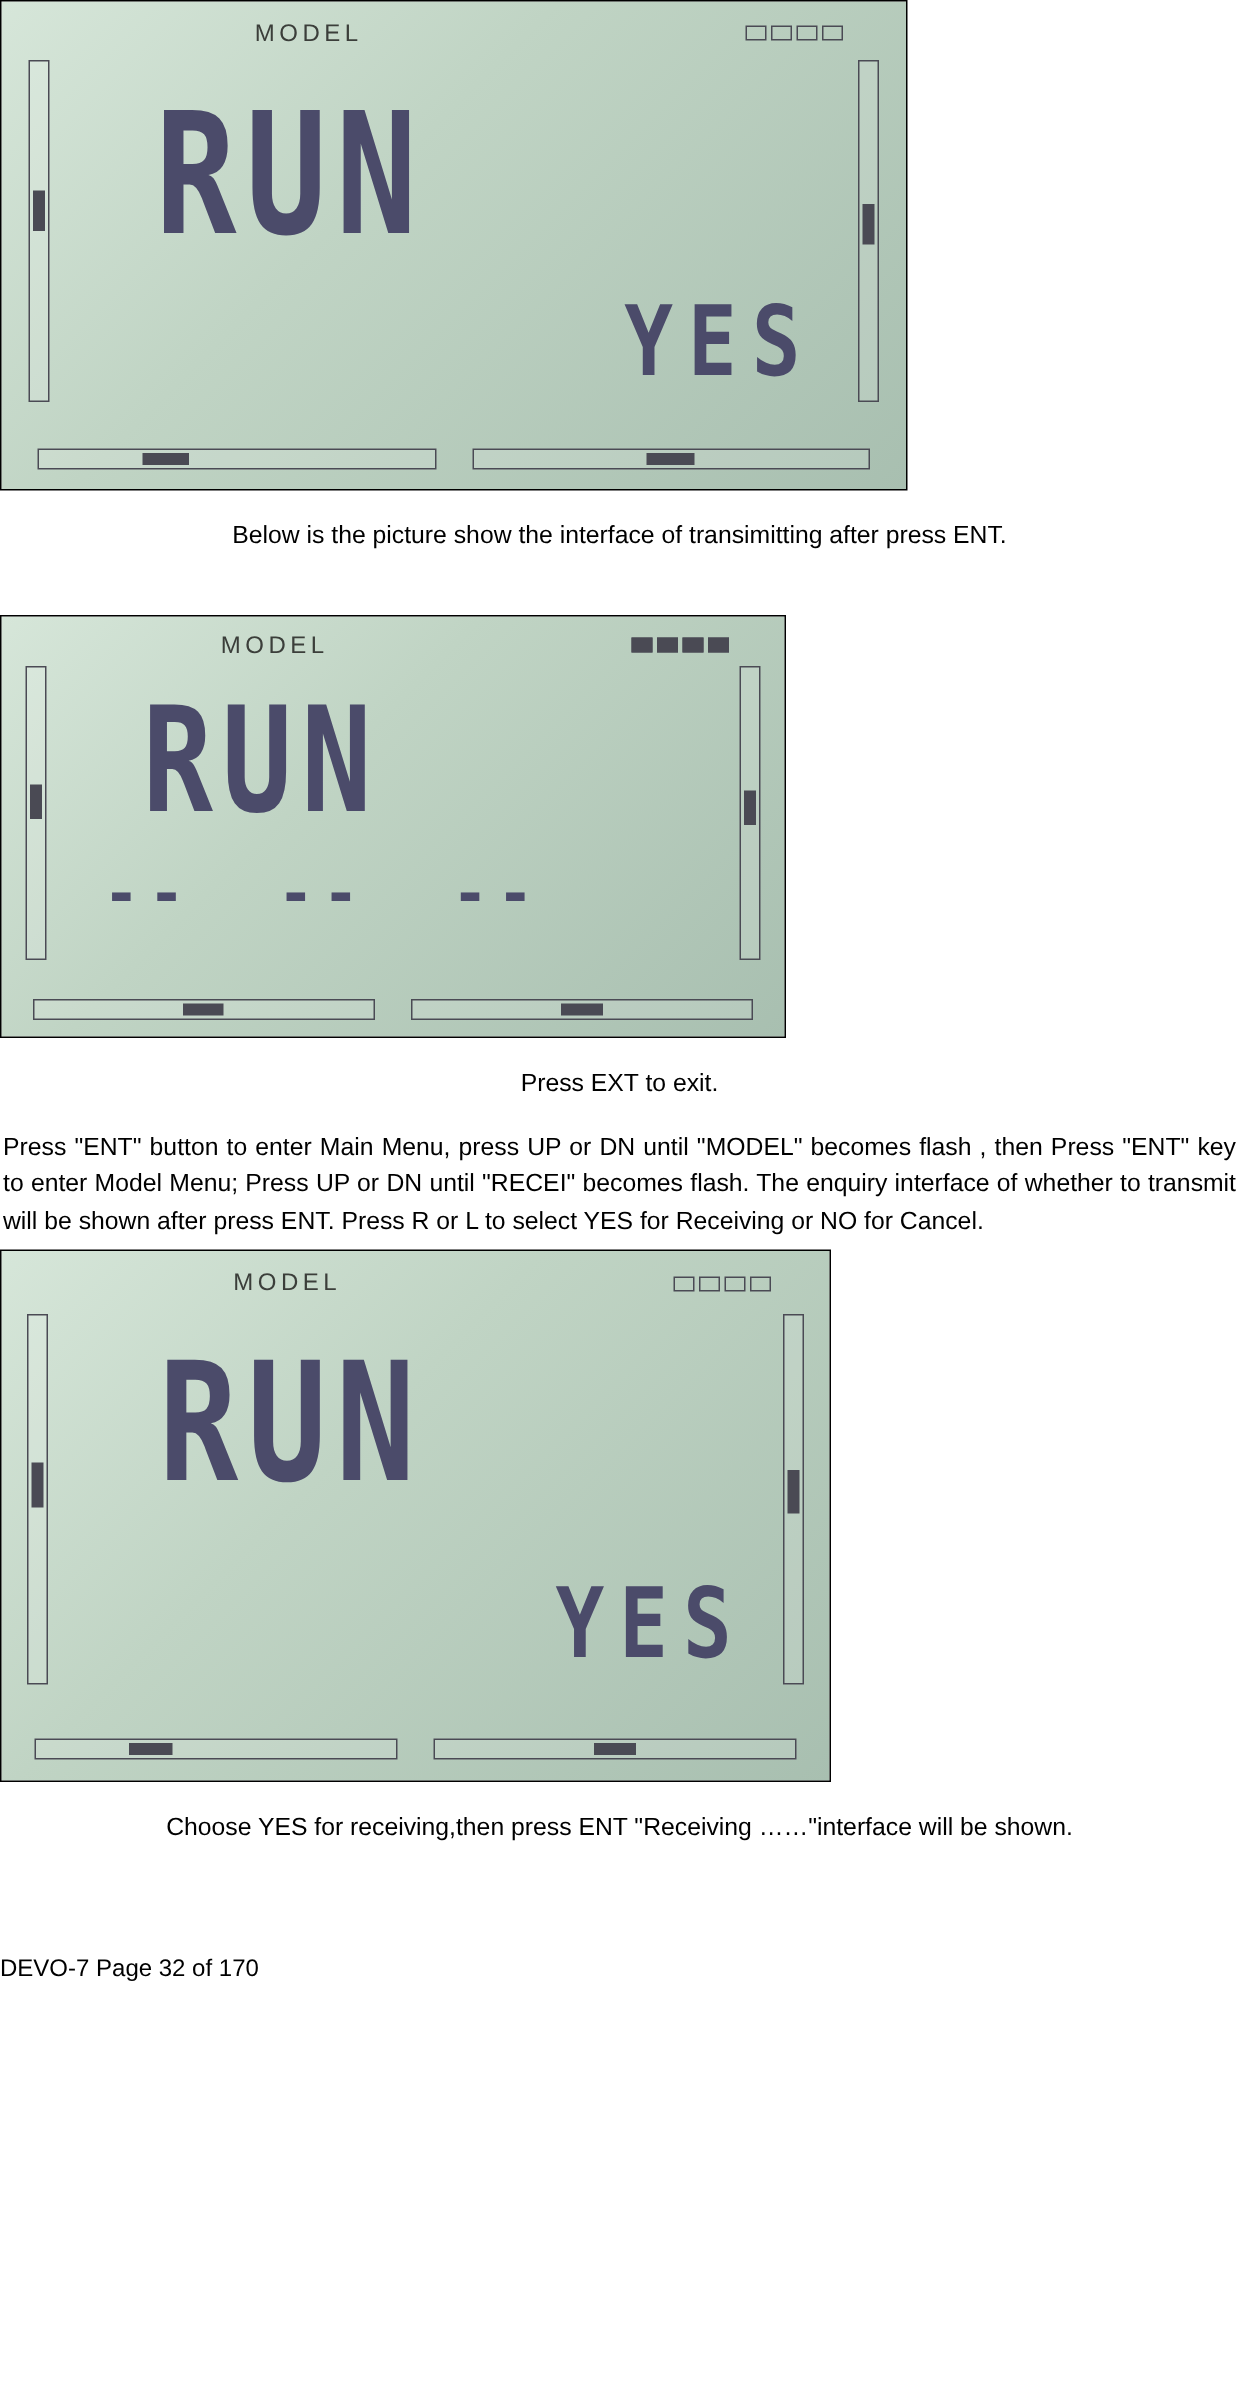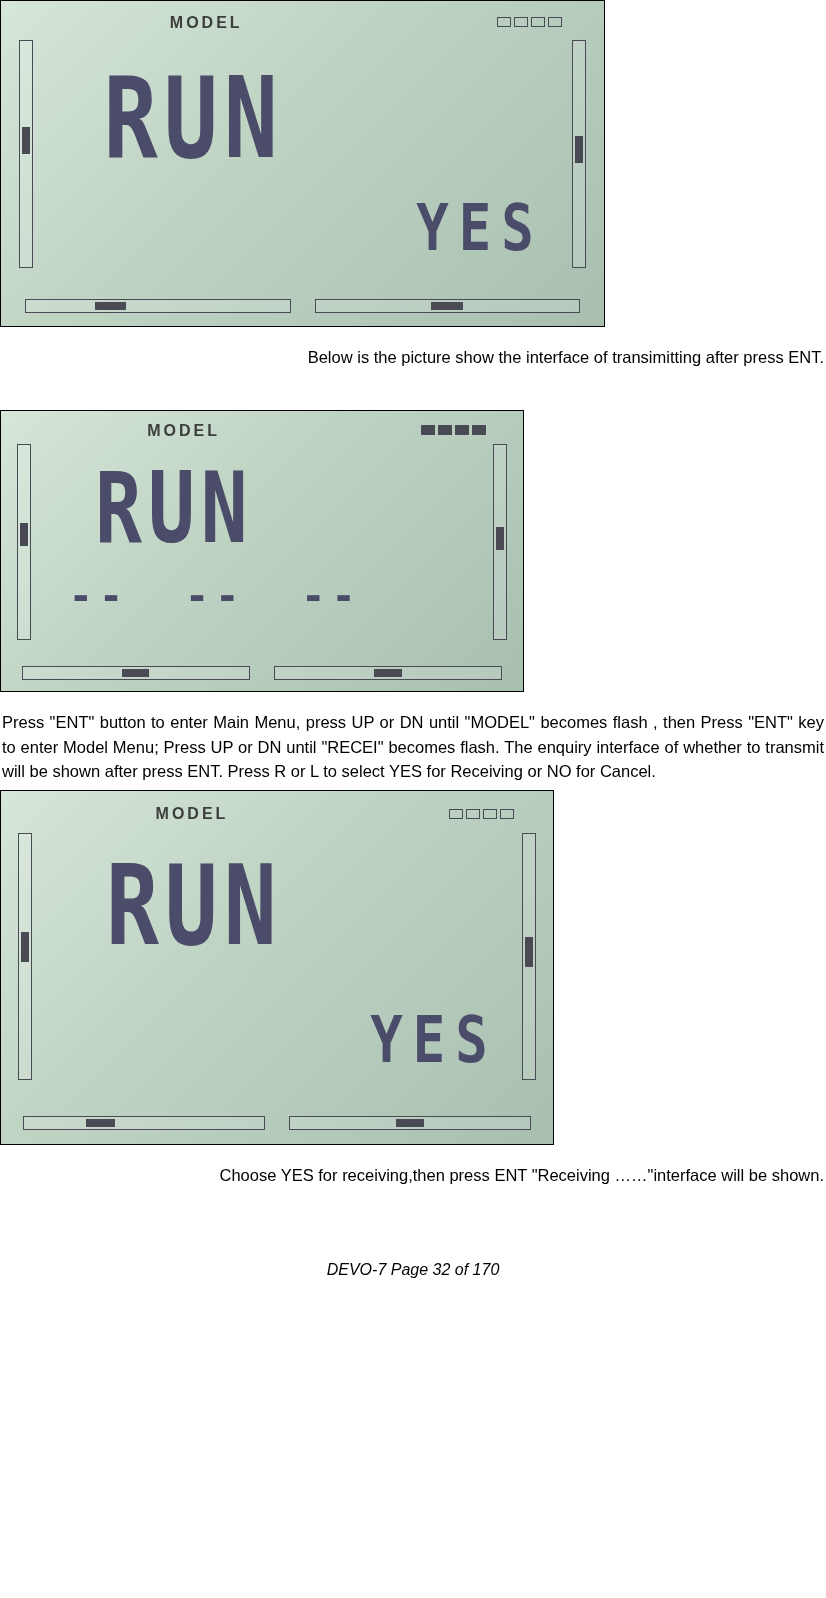--- a/index.html
+++ b/index.html
@@ -25,21 +25,21 @@
     .lcd-inner {
       position: absolute; inset: 0;
     }
     .lcd-label {
       position: absolute;
       top: 3%; left: 28%;
       font-family: Arial, sans-serif;
       font-size: 16px;
       letter-spacing: 3px;
       color: #3b3e3a;
-      font-weight: bold;
+      font-weight: normal;
     }
     
     .boxes { position: absolute; top: 5%; right: 7%; display: flex; gap: 3px; }
     .boxes .b { width: 14px; height: 10px; border: 1px solid #4a4a54; }
     .boxes .b.f { background: #4a4a54; }
 
     
     .seg-run {
       position: absolute;
       top: 15%; left: 17%;
@@ -79,28 +79,27 @@
     
     .side-l, .side-r {
       position: absolute; width: 14px; border: 1px solid #4a4a54;
       background: rgba(255,255,255,0.15);
     }
     .side-l { left: 3%; top: 12%; bottom: 18%; }
     .side-r { right: 3%; top: 12%; bottom: 18%; }
     .side-l .sfill, .side-r .sfill { position: absolute; left: 2px; right: 2px; background: #4a4a54; }
 
     .para { margin: 18px 2px 0 2px; text-align: justify; }
-    .para.short { text-align: right; }
+    .para.short { text-align: center; }
     .heading2 { margin: 14px 2px 0 2px; }
 
     .footer {
-      text-align: center;
+      text-align: left;
       margin-top: 70px;
       font-size: 16px;
-      font-style: italic;
     }
 
     
     #lcd1 { width: 605px; height: 327px; }
     #lcd2 { width: 524px; height: 282px; margin-top: 40px; }
     #lcd3 { width: 554px; height: 355px; margin-top: 6px; }
 
     #lcd2 .seg-run { font-size: 78px; top: 14%; left: 18%; }
     #lcd3 .seg-run { font-size: 88px; top: 14%; left: 19%; }
     #lcd3 .seg-yes { font-size: 54px; }
@@ -161,20 +160,21 @@
         <div class="bar">
             <div class="fill" style="left:44%;width:12%;"></div>
           </div>
         <div class="bar">
             <div class="fill" style="left:44%;width:12%;"></div>
           </div>
       </div>
     </div>
   </div>
 
+  <p class="para short">Press EXT to exit.</p>
 
 
   <p class="para">Press "ENT" button to enter Main Menu, press UP or DN until "MODEL" becomes flash , then Press "ENT" key to enter Model Menu; Press UP or DN until "RECEI" becomes flash. The enquiry interface of whether to transmit will be shown after press ENT. Press R or L to select YES for Receiving or NO for Cancel.</p>
 
   <div id="lcd3" class="lcd">
     <div class="lcd-inner">
       <div class="lcd-label">MODEL</div>
       <div class="boxes">
         <div class="b"></div>
           <div class="b"></div>

